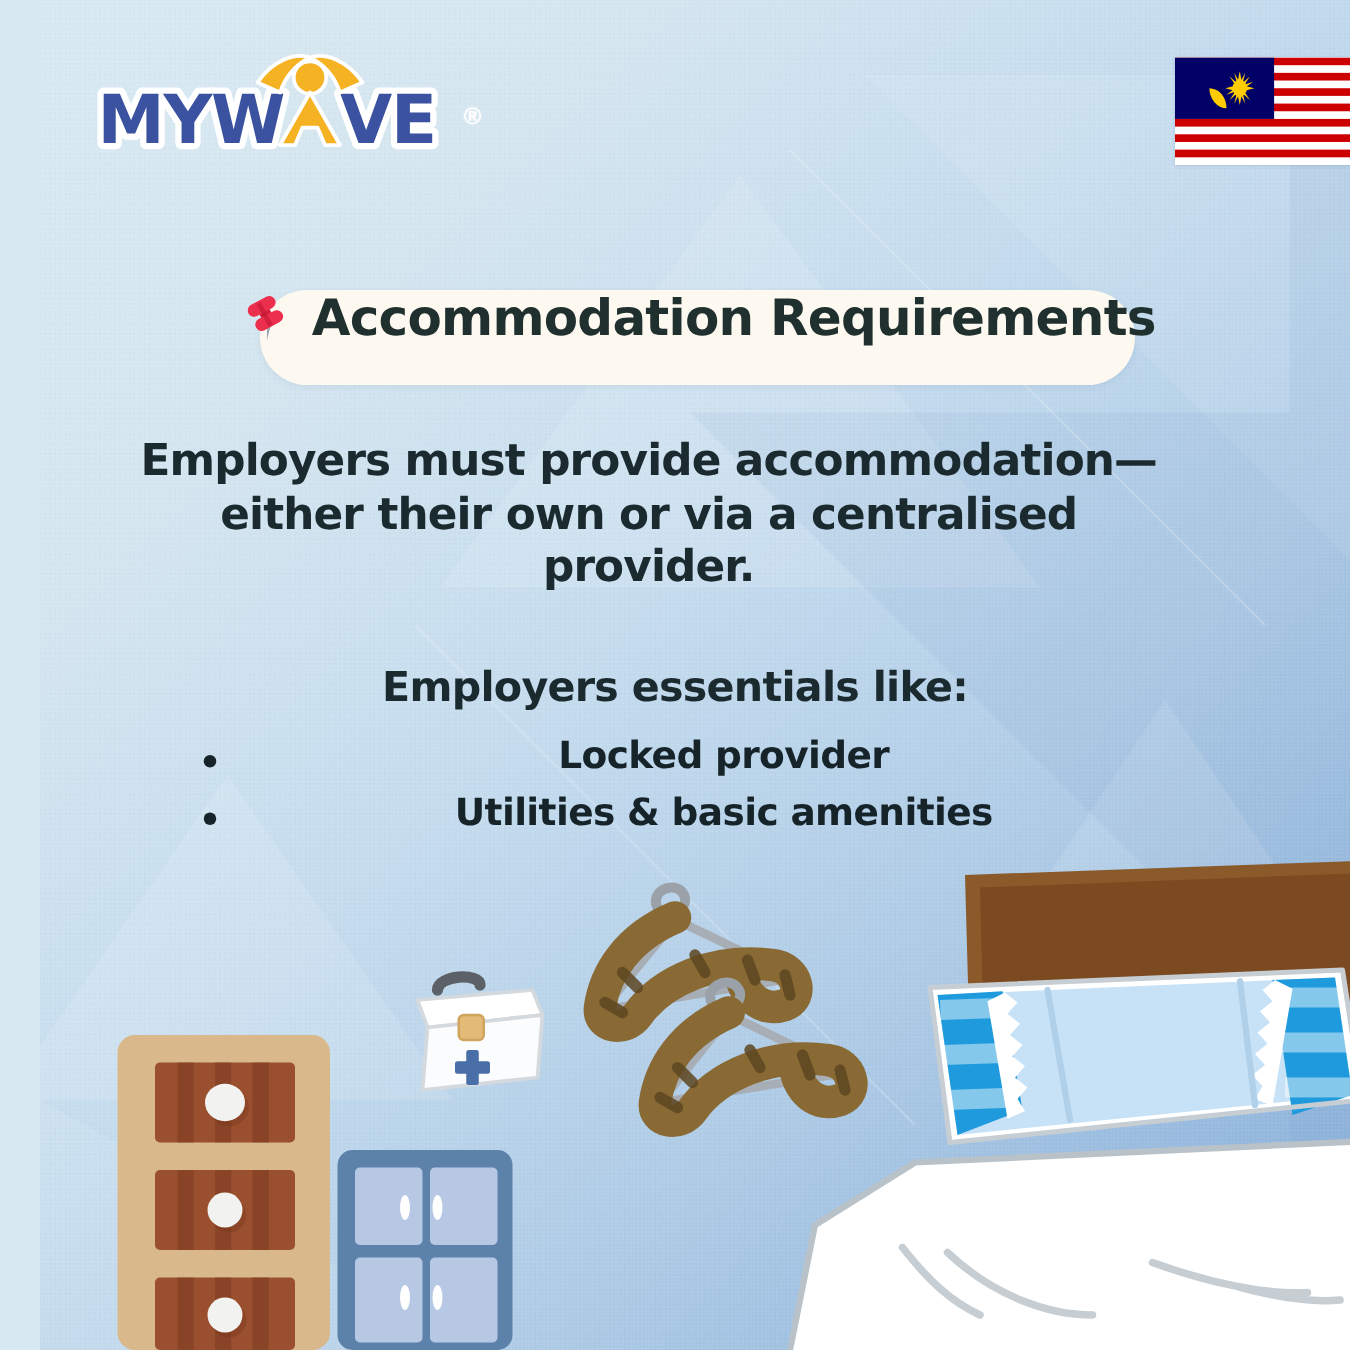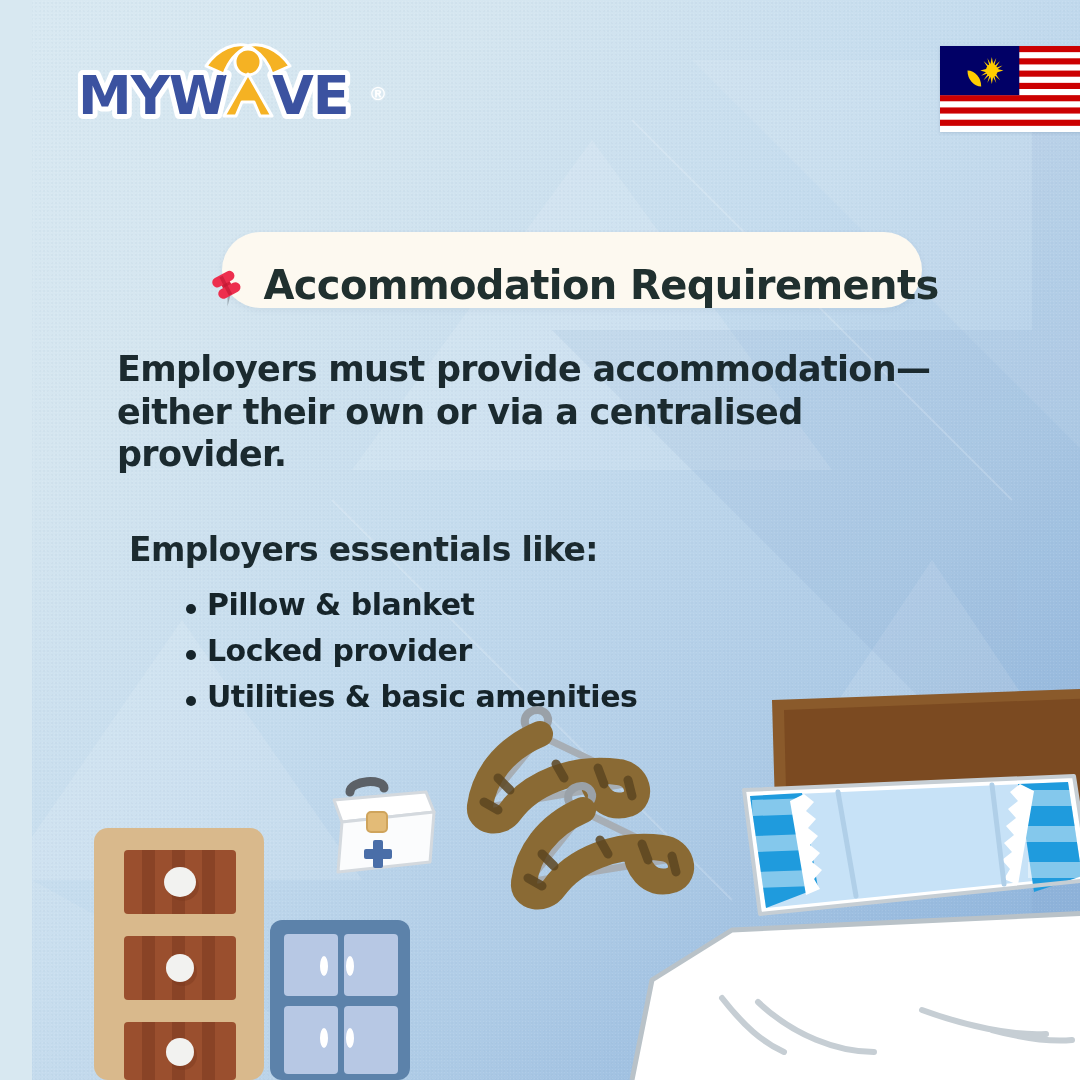--- a/index.html
+++ b/index.html
@@ -40,37 +40,38 @@
   
   .flag{
     position:absolute;right:24px;top:46px;width:148px;height:86px;
     box-shadow:0 1px 3px rgba(40,70,110,.18);
     background:#fff;
   }
   .flag svg{display:block;width:100%;height:100%;}
 
   
   .title-banner{
-    position:absolute;left:190px;top:232px;width:700px;height:76px;
+    position:absolute;left:176px;top:232px;width:700px;height:76px;
     background:#fdf9f0;border-radius:38px;
-    display:flex;align-items:flex-end;justify-content:center;gap:14px;
+    display:flex;align-items:flex-start;justify-content:center;gap:14px;
     box-shadow:0 2px 6px rgba(60,90,130,.08);
   }
   .pin{width:44px;height:44px;flex:0 0 auto;margin-top:-2px;}
   .title-text{
     font-family:"DejaVu Sans", sans-serif;
     font-size:40px;font-weight:700;color:#20302f;letter-spacing:-.6px;
     white-space:nowrap;
   }
 
   
   .copy{
-    position:absolute;left:85px;top:348px;width:880px;
+    position:absolute;left:62px;top:348px;width:880px;
     font-family:"DejaVu Sans", sans-serif;
     color:#1b2a2f;
+    text-align:center;
   }
   .lead{
     font-size:35px;font-weight:700;line-height:1.22;letter-spacing:-.7px;
     margin:0;
     max-width:850px;
   }
   .sub{
     margin:54px 0 0 12px;
     font-size:33px;font-weight:700;letter-spacing:-.6px;line-height:1.2;
   }
@@ -189,21 +190,20 @@
         <rect x="21" y="12" width="4" height="22" fill="#b9142f" opacity=".55"></rect>
       </g>
     </svg>
     <span class="title-text">Accommodation Requirements</span>
   </div>
 
   <div class="copy">
     <p class="lead">Employers must provide accommodation—either their own or via a centralised provider.</p>
     <div class="sub">Employers essentials like:</div>
     <ul class="bullets">
-      <li>Pillow &amp; blanket</li>
       <li>Locked provider</li>
       <li>Utilities &amp; basic amenities</li>
     </ul>
   </div>
 
   <div class="art">
     <svg width="1080" height="400" viewBox="0 0 1080 400" aria-hidden="true">
 
       <g>
 

